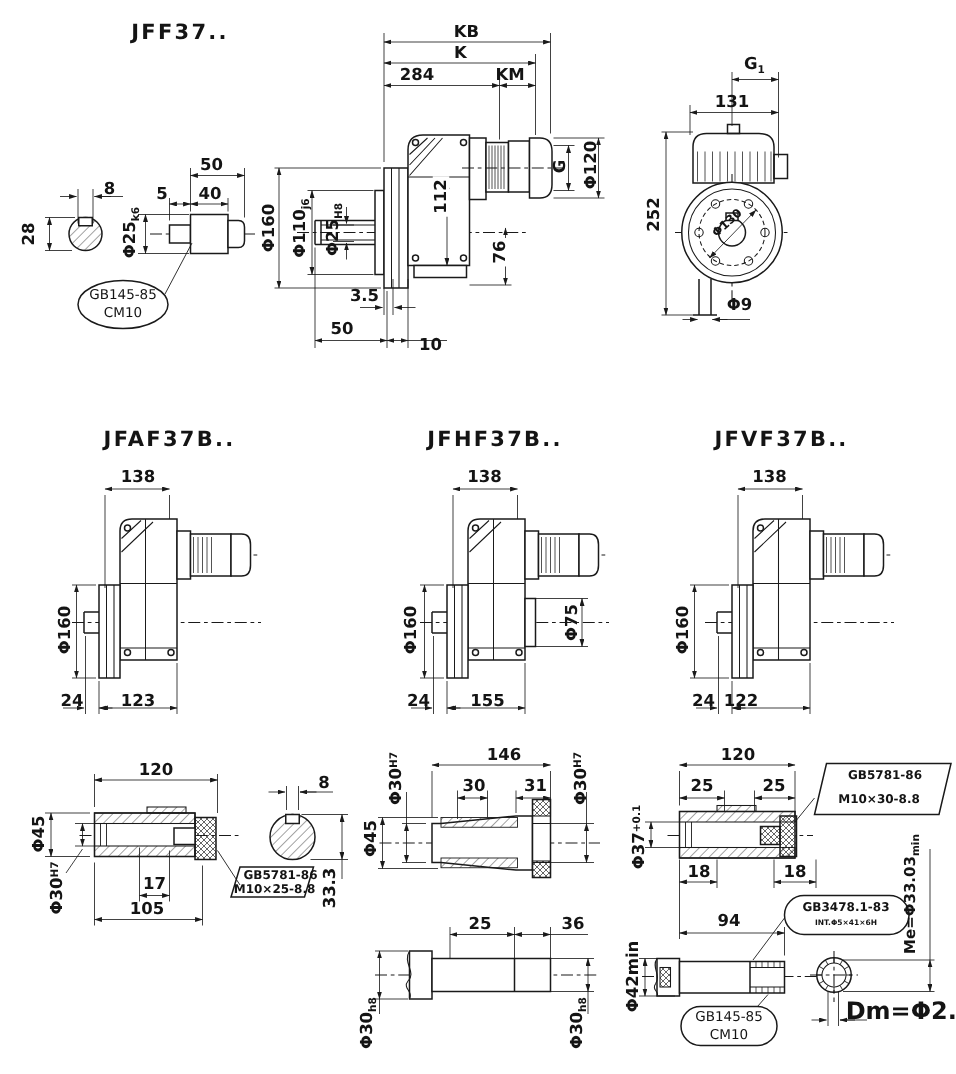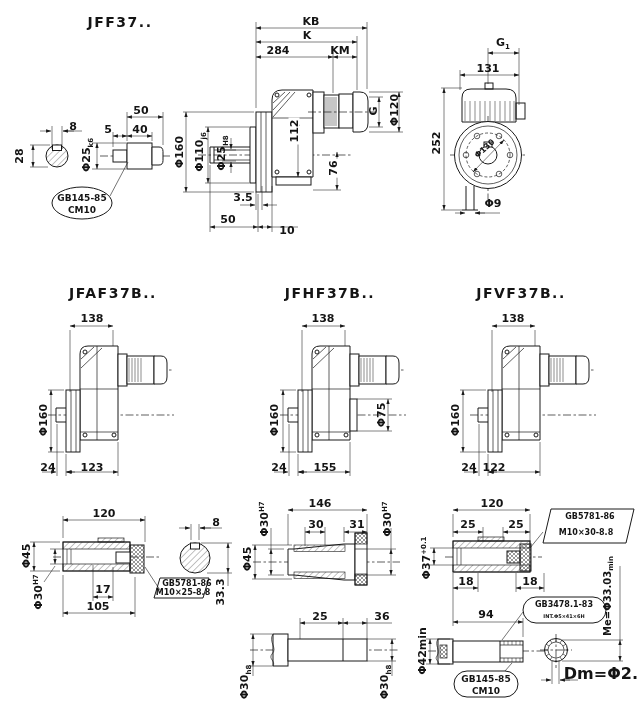--- a/index.html
+++ b/index.html
@@ -5,21 +5,21 @@
   html,body{margin:0;padding:0;background:#fff;}
   .canvas{position:relative;width:637px;height:716px;background:#ffffff;overflow:hidden;
           font-family:"DejaVu Sans",sans-serif;color:#111;}
   .canvas svg{position:absolute;left:0;top:0;}
   .lbl{position:absolute;transform:translate(-50%,-50%);font-size:11px;font-weight:bold;
        line-height:1;white-space:nowrap;color:#141414;}
   .rot{transform:translate(-50%,-50%) rotate(-90deg);}
   .r45{transform:translate(-50%,-50%) rotate(-42deg);}
   .ttl{font-size:14px;letter-spacing:1.5px;}
   .bg{background:#fff;padding:0 2px;}
-  .sm{font-size:9px;font-weight:bold;}
+  .sm{font-size:9px;font-weight:normal;}
   .xs{font-size:8px;font-weight:bold;}
   .xxs{font-size:5px;font-weight:bold;}
   .lbl sub{font-size:7px;font-weight:bold;vertical-align:-0.35em;}
   .lbl sup{font-size:7px;font-weight:bold;vertical-align:0.45em;}
   .cl{stroke-dasharray:8 2.5 2.5 2.5;stroke-width:.7;}
   .bcl{stroke-dasharray:3 2;}
 </style>
 </head>
 <body>
 
@@ -450,21 +450,21 @@
 <span class="lbl" style="left:104px;top:513px">120</span>
 <span class="lbl rot" style="left:26px;top:556px">Φ45</span>
 <span class="lbl rot" style="left:38px;top:592px"><span>Φ30</span><sup>H7</sup></span>
 <span class="lbl" style="left:103px;top:589px">17</span>
 <span class="lbl" style="left:98px;top:606px">105</span>
 <span class="lbl xs" style="left:187px;top:584px">GB5781-86</span>
 <span class="lbl xs" style="left:183px;top:593px">M10×25-8.8</span>
 <span class="lbl" style="left:216px;top:522px">8</span>
 <span class="lbl rot" style="left:220px;top:592px">33.3</span>
 
-<span class="lbl" style="left:320px;top:503px">146</span>
+<span class="lbl" style="left:336px;top:503px">146</span>
 <span class="lbl" style="left:316px;top:524px">30</span>
 <span class="lbl" style="left:357px;top:524px">31</span>
 <span class="lbl rot" style="left:264px;top:519px"><span>Φ30</span><sup>H7</sup></span>
 <span class="lbl rot" style="left:387px;top:519px"><span>Φ30</span><sup>H7</sup></span>
 <span class="lbl rot" style="left:247px;top:559px">Φ45</span>
 <span class="lbl" style="left:320px;top:616px">25</span>
 <span class="lbl" style="left:382px;top:616px">36</span>
 <span class="lbl rot" style="left:246px;top:682px"><span>Φ30</span><sub>h8</sub></span>
 <span class="lbl rot" style="left:386px;top:682px"><span>Φ30</span><sub>h8</sub></span>
 

